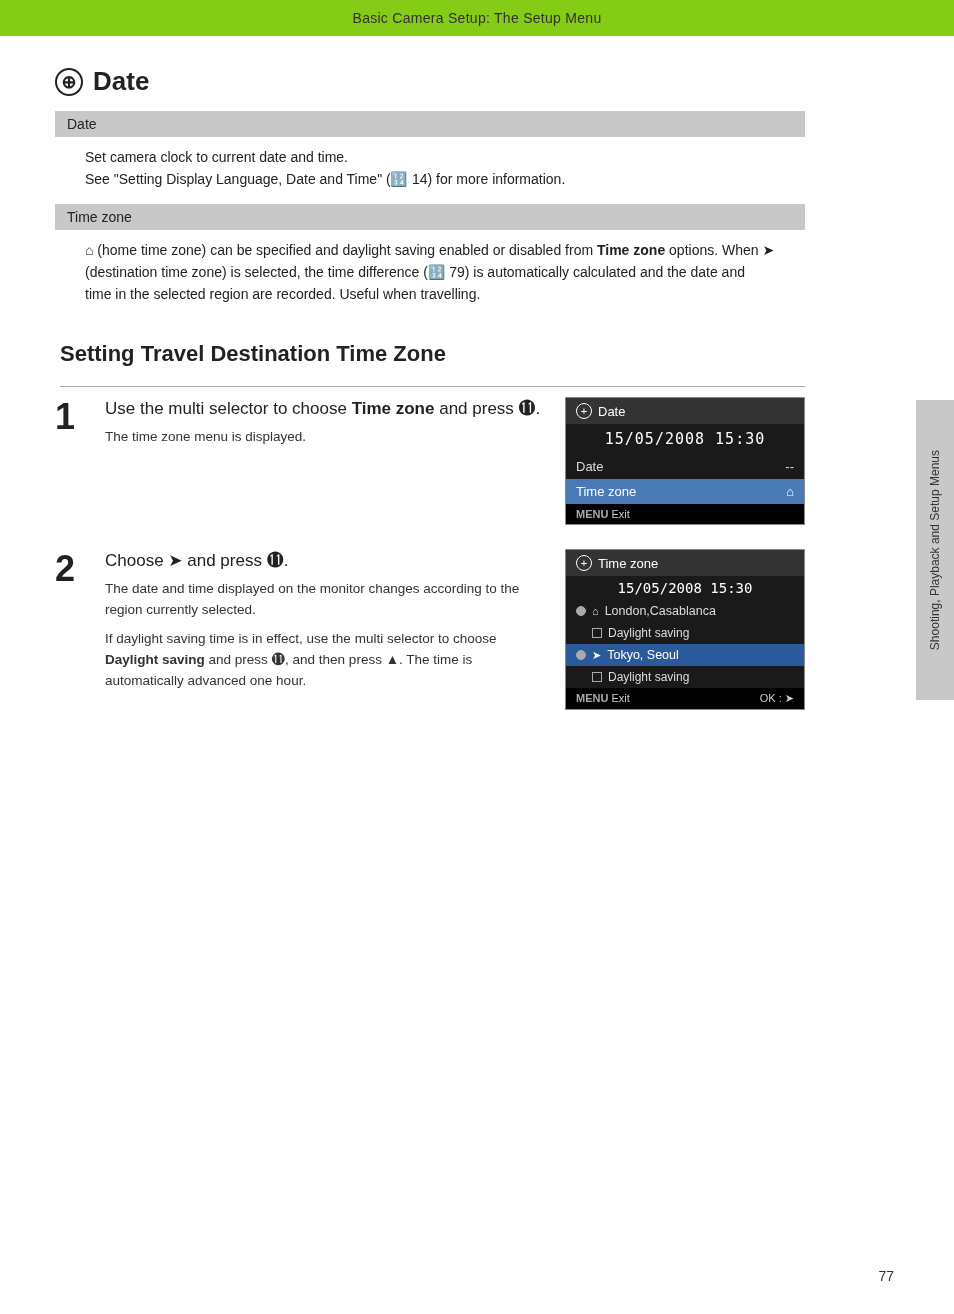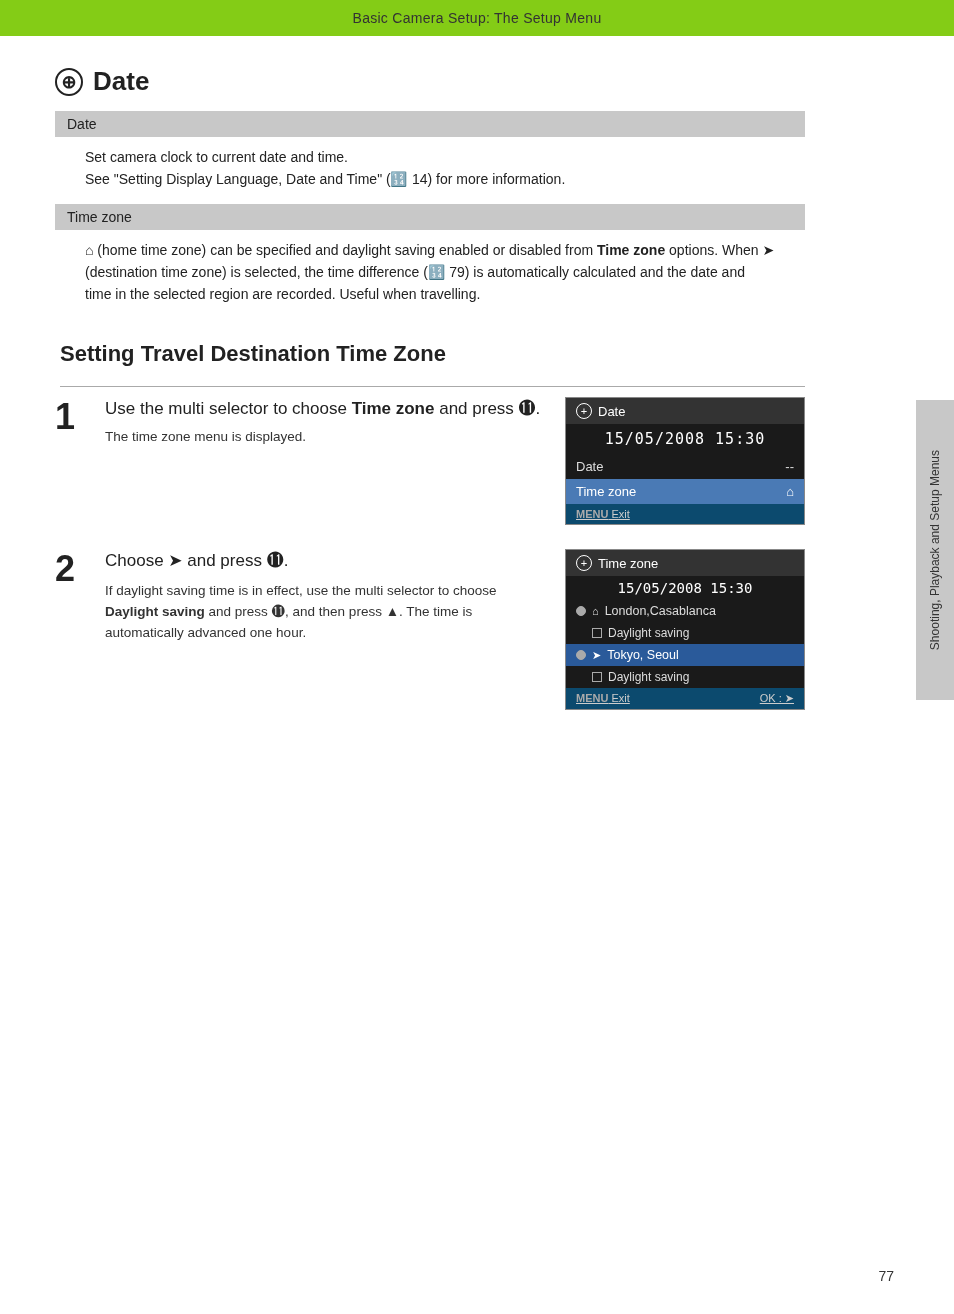--- a/index.html
+++ b/index.html
@@ -168,27 +168,26 @@
       color: #ddd;
       font-size: 13px;
     }
 
     .camera-ui-row.selected {
       background: #4a7ab5;
       color: #fff;
     }
 
     .camera-ui-footer {
-      background: #0c4a6e;
+      background: #000000;
       padding: 4px 10px;
       font-size: 11px;
       color: #ccc;
       display: flex;
       gap: 8px;
-      text-decoration: underline;
     }
 
     .camera-ui2 {
       border: 1.5px solid #888;
       background: #1a1a1a;
       color: #fff;
       font-size: 13px;
       width: 240px;
       overflow: hidden;
     }
@@ -354,20 +353,23 @@
         </div>
       </div>
     </div>
 
     <div class="step">
       <div class="step-number">2</div>
       <div class="step-text">
         <p class="step-title">
           Choose ➤ and press ⓫.
         </p>
+        <p class="step-note">
+          The date and time displayed on the monitor changes according to the region currently selected.
+        </p>
         <p class="step-note" style="margin-top:8px;">
           If daylight saving time is in effect, use the multi selector to choose <strong>Daylight saving</strong> and press ⓫, and then press ▲. The time is automatically advanced one hour.
         </p>
       </div>
       <div class="step-image">
 
         <div class="camera-ui2">
           <div class="camera-ui2-title">
             <span style="border:1.5px solid #fff;border-radius:50%;width:16px;height:16px;display:inline-flex;align-items:center;justify-content:center;font-size:11px;">+</span>
             <span>Time zone</span>

